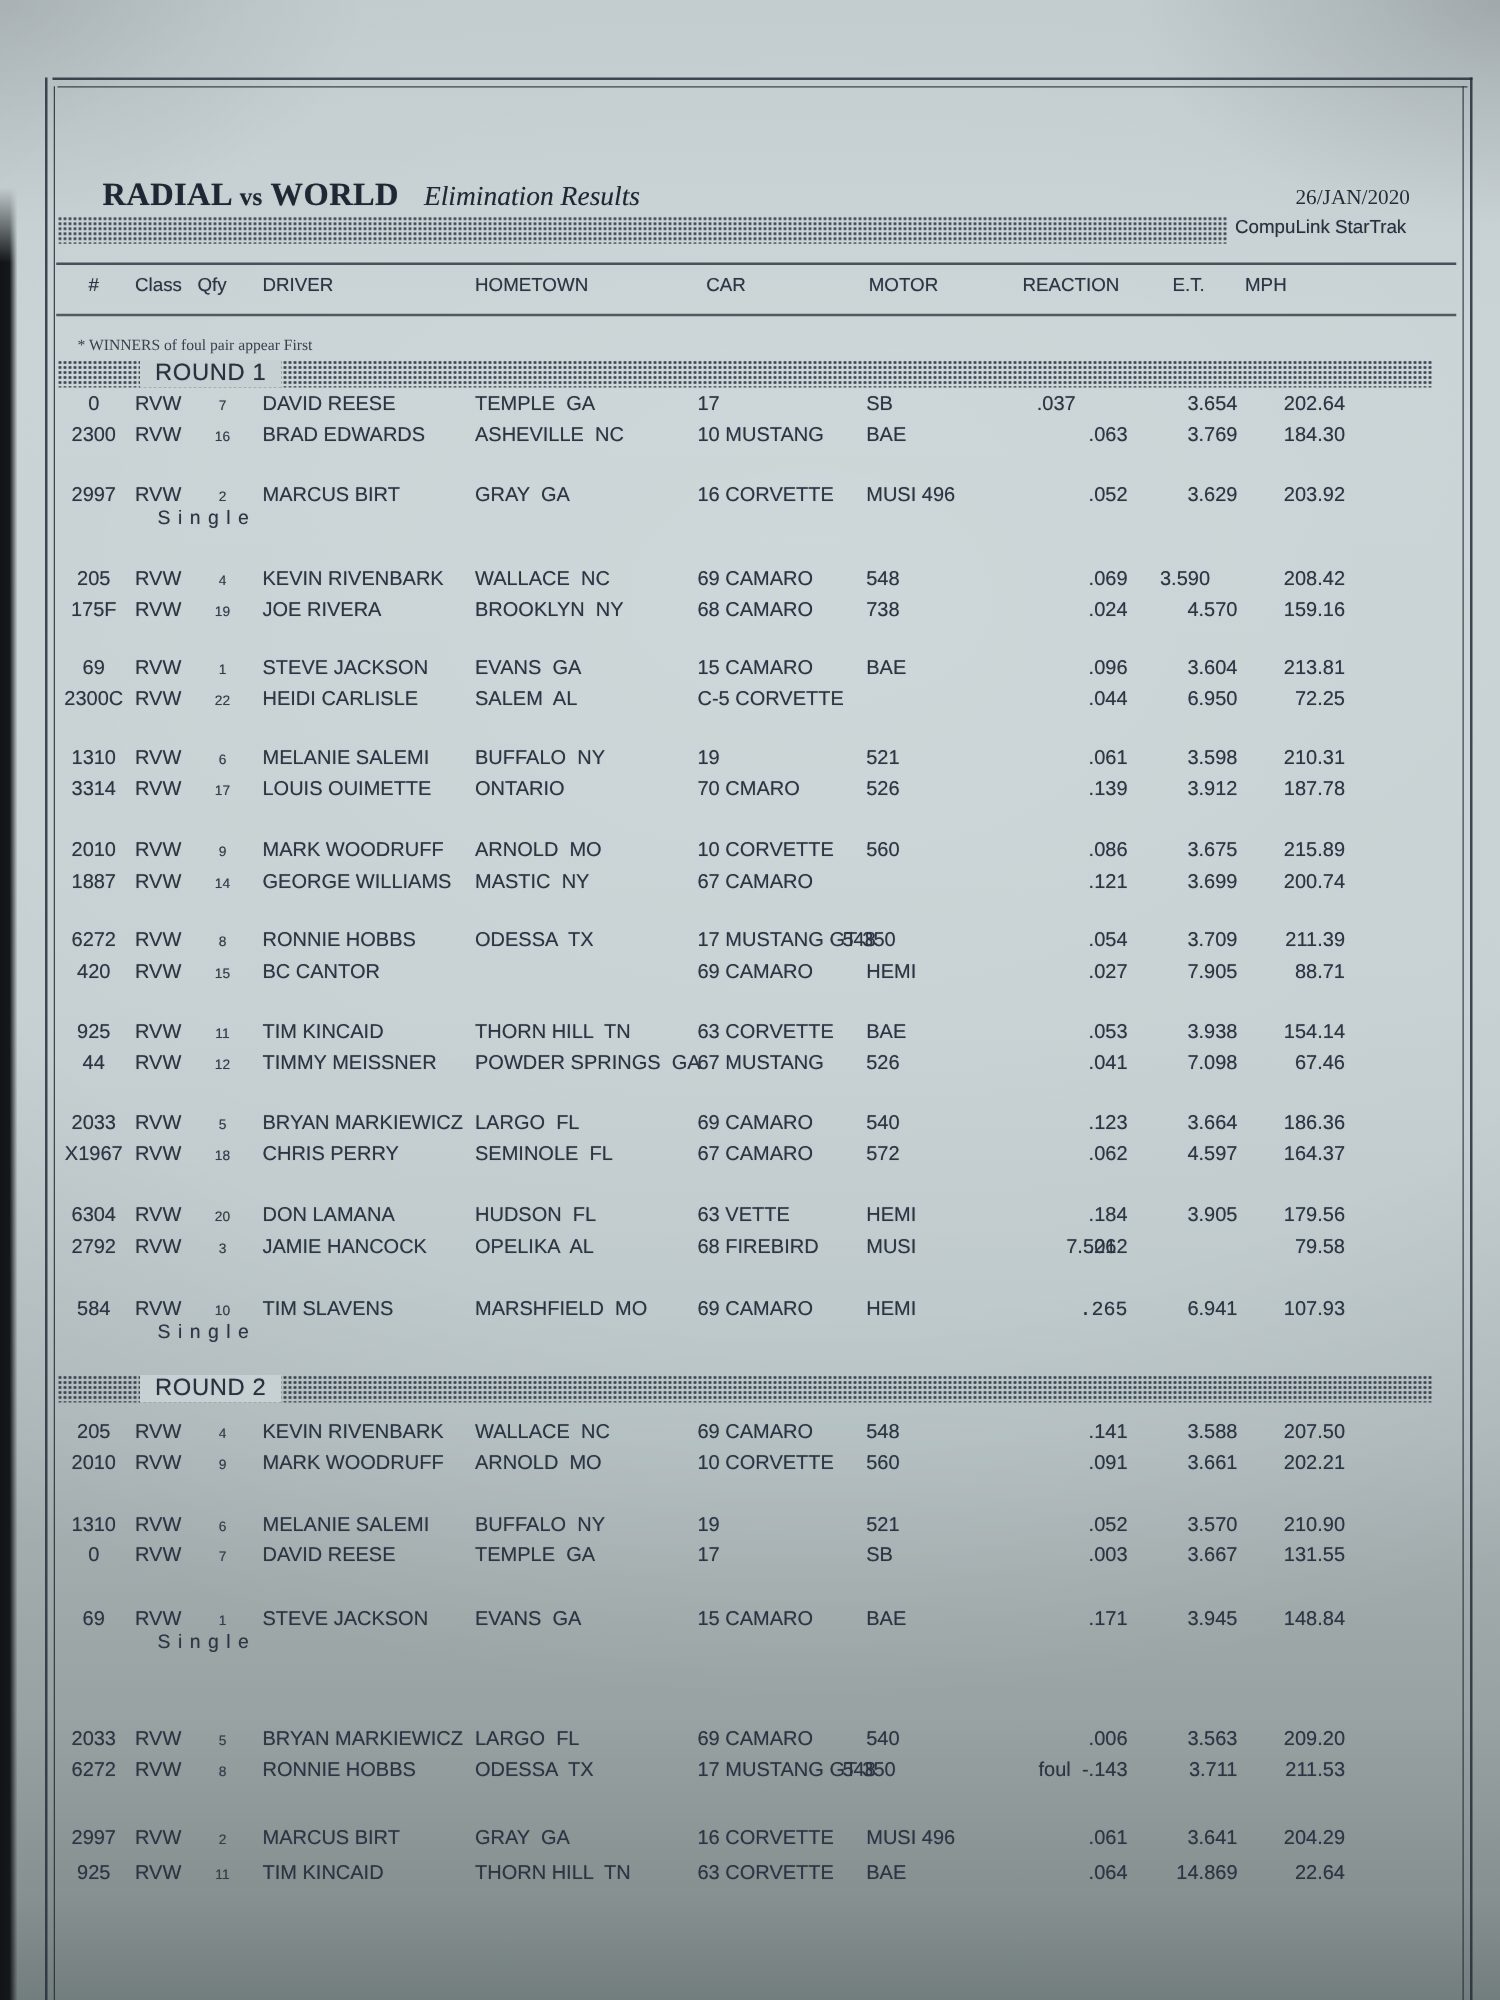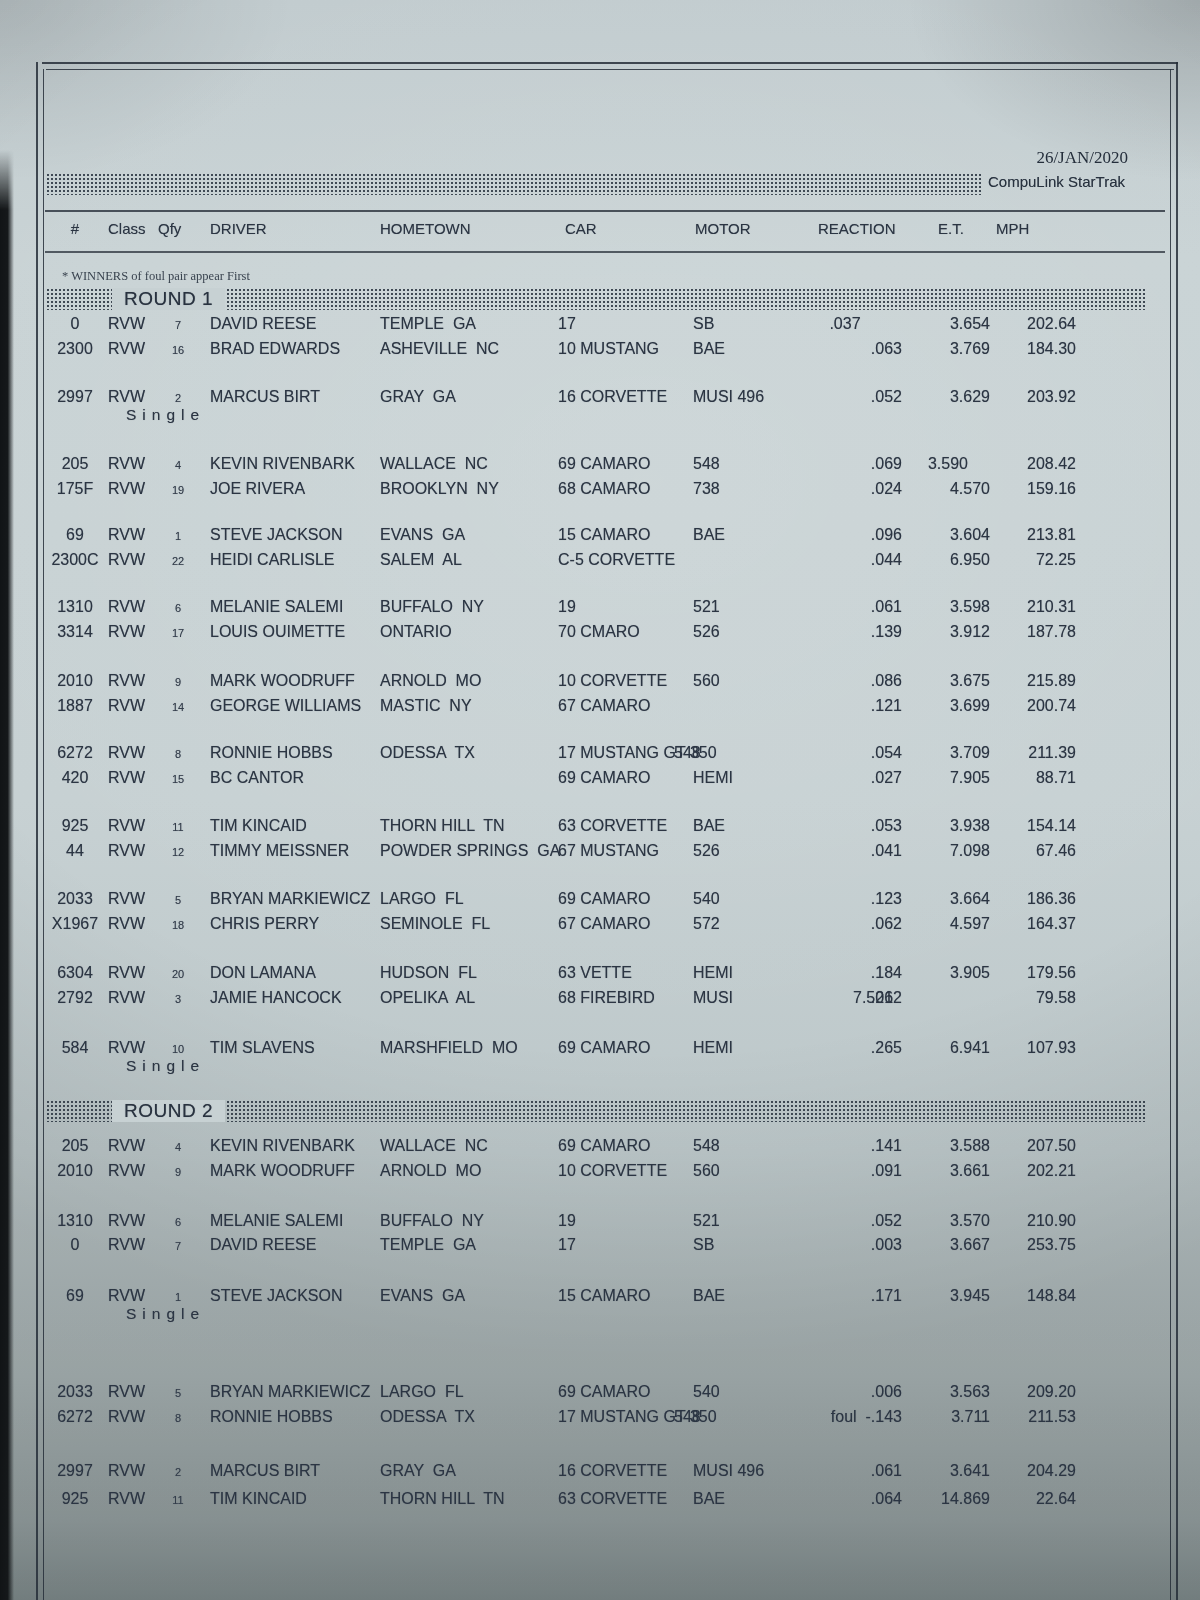--- a/index.html
+++ b/index.html
@@ -80,20 +80,21 @@
   }
   .ovwrap{position:relative;display:inline;}
   .strike{position:absolute;left:116px;top:0;}
 </style>
 </head>
 <body>
 
 <div class="page">
 
 
+  <div class="subtitle-line"><span class="class-title"><span>RADIAL</span> <span class="vs">vs</span> <span>WORLD</span></span><span class="report-title">Elimination Results</span></div>
 
   <div class="report-date">26/JAN/2020</div>
 
   <div class="header-band dots"></div>
   <div class="timing-brand">CompuLink  StarTrak</div>
 
   <div class="ln rule-a"></div>
   <div class="hdr-row" id="hdr-row">
       <span class="hdr-cell" style="left: 30px; width: 90px; text-align: center;">#</span>
       <span class="hdr-cell" style="left: 108px;">Class</span>
@@ -342,21 +343,21 @@
         <span class="cell" style="left: 994px; width: 82px; text-align: right;">79.58</span>
       </div>
       <div class="row" style="top: 1039px;">
         <span class="cell" style="left: 30px; width: 90px; text-align: center;">584</span>
         <span class="cell" style="left: 108px;">RVW</span>
         <span class="cell qfy" style="left: 158px; width: 40px; text-align: center;">10</span>
         <span class="cell" style="left: 210px;">TIM SLAVENS</span>
         <span class="cell" style="left: 380px;">MARSHFIELD  MO</span>
         <span class="cell" style="left: 558px;">69 CAMARO</span>
         <span class="cell" style="left: 693px;">HEMI</span>
-        <span class="cell" style="left: 788px; width: 114px; text-align: right;">.265</span>
+        <span class="cell" style="left: 788px; width: 114px; text-align: right; font-family: Liberation Mono, monospace;">.265</span>
         <span class="cell" style="left: 906px; width: 84px; text-align: right;">6.941</span>
         <span class="cell" style="left: 994px; width: 82px; text-align: right;">107.93</span>
       </div>
       <div class="single-label" style="top: 1057px;">Single</div>
       <div class="round-banner dots" style="top: 1100px;"><span class="round-label">ROUND 2</span></div>
       <div class="row" style="top: 1137px;">
         <span class="cell" style="left: 30px; width: 90px; text-align: center;">205</span>
         <span class="cell" style="left: 108px;">RVW</span>
         <span class="cell qfy" style="left: 158px; width: 40px; text-align: center;">4</span>
         <span class="cell" style="left: 210px;">KEVIN RIVENBARK</span>
@@ -394,21 +395,21 @@
       <div class="row" style="top: 1236px;">
         <span class="cell" style="left: 30px; width: 90px; text-align: center;">0</span>
         <span class="cell" style="left: 108px;">RVW</span>
         <span class="cell qfy" style="left: 158px; width: 40px; text-align: center;">7</span>
         <span class="cell" style="left: 210px;">DAVID REESE</span>
         <span class="cell" style="left: 380px;">TEMPLE  GA</span>
         <span class="cell" style="left: 558px;">17</span>
         <span class="cell" style="left: 693px;">SB</span>
         <span class="cell" style="left: 788px; width: 114px; text-align: right;">.003</span>
         <span class="cell" style="left: 906px; width: 84px; text-align: right;">3.667</span>
-        <span class="cell" style="left: 994px; width: 82px; text-align: right;">253.75</span>
+        <span class="cell" style="left: 994px; width: 82px; text-align: right;">131.55</span>
       </div>
       <div class="row" style="top: 1287px;">
         <span class="cell" style="left: 30px; width: 90px; text-align: center;">69</span>
         <span class="cell" style="left: 108px;">RVW</span>
         <span class="cell qfy" style="left: 158px; width: 40px; text-align: center;">1</span>
         <span class="cell" style="left: 210px;">STEVE JACKSON</span>
         <span class="cell" style="left: 380px;">EVANS  GA</span>
         <span class="cell" style="left: 558px;">15 CAMARO</span>
         <span class="cell" style="left: 693px;">BAE</span>
         <span class="cell" style="left: 788px; width: 114px; text-align: right;">.171</span>

